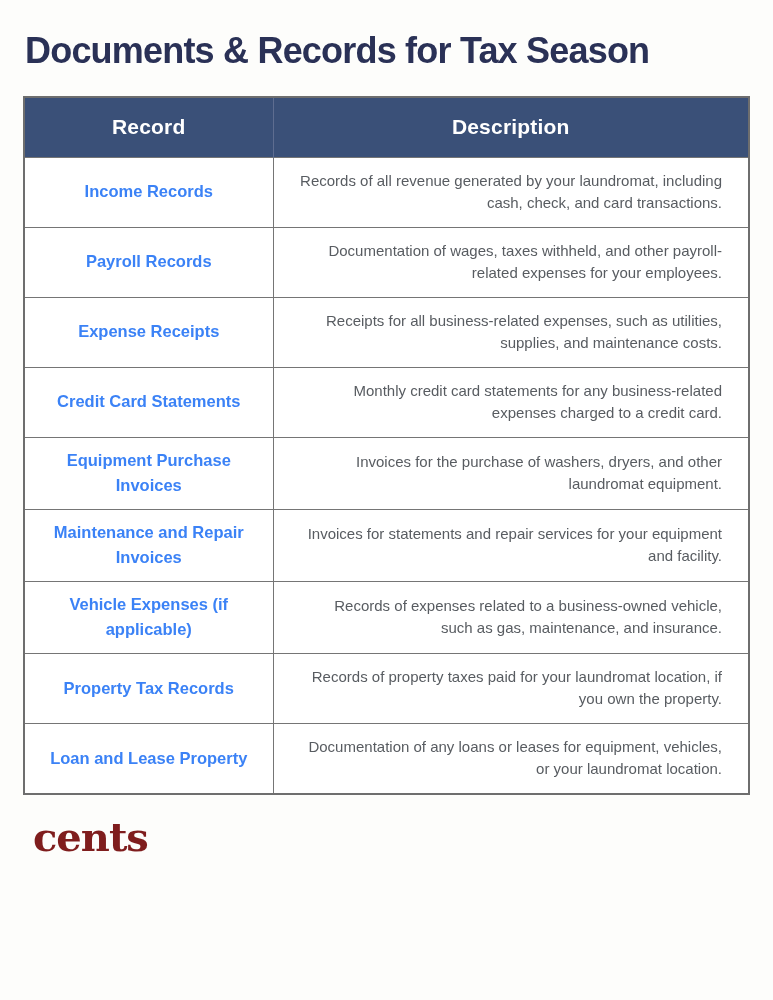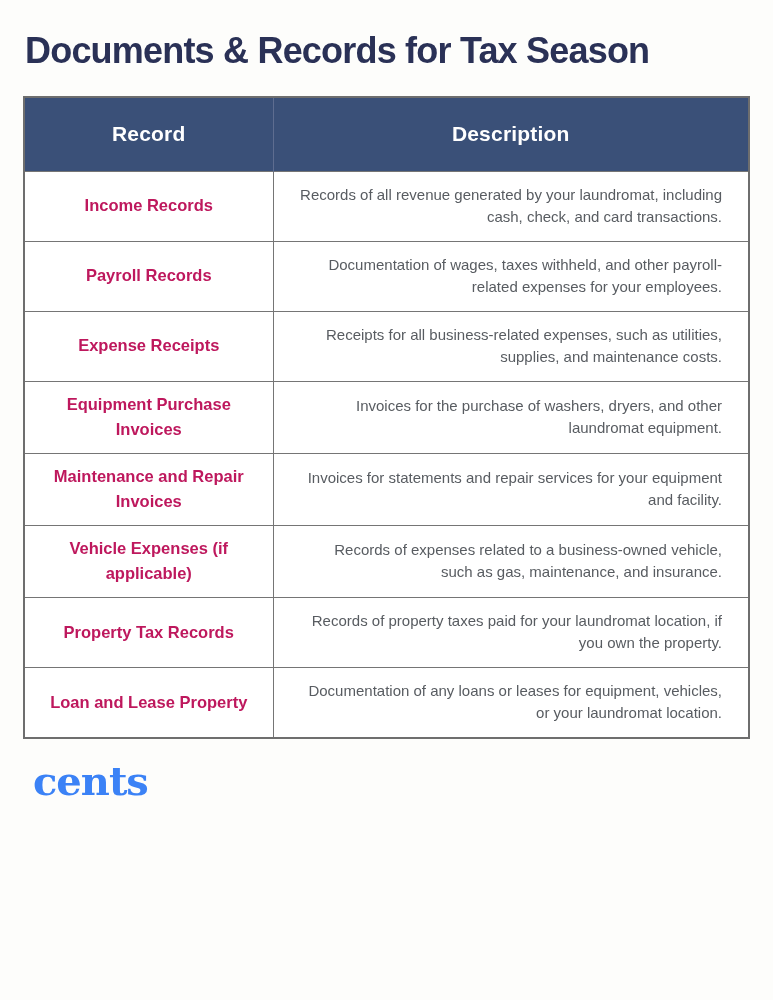--- a/index.html
+++ b/index.html
@@ -29,21 +29,21 @@
     width: 727px;
     border-collapse: collapse;
     border: 2px solid #6E6E6E;
     background: #FFFFFF;
   }
   table.records th {
     background: #3A5078;
     color: #FFFFFF;
     font-size: 21px;
     font-weight: 700;
-    height: 74px;
+    height: 60px;
     text-align: center;
     vertical-align: middle;
     letter-spacing: 0.2px;
   }
   table.records th.col-record {
     width: 249px;
     border-right: 1px solid #5E6D90;
   }
   table.records td {
     border: 1px solid #757575;
@@ -51,38 +51,38 @@
     vertical-align: middle;
     padding: 0;
   }
   td.record-cell { width: 249px; height: 70px; }
   .record-text {
     display: inline-block;
     max-width: 200px;
     font-weight: 700;
     font-size: 16.5px;
     line-height: 1.55;
-    color: #be185d;
+    color: #3b82f6;
     padding: 10px 0;
   }
   .desc-text {
     display: inline-block;
     font-size: 15px;
     line-height: 1.5;
     color: #585C61;
     padding: 12px 26px;
     text-align: right;
   }
   .footer { margin: 18px 0 0 10px; }
   .logo {
     font-family: "DejaVu Serif", serif;
     font-weight: 700;
     font-size: 40px;
     letter-spacing: -1px;
-    color: #3b82f6;
+    color: #7f1d1d;
   }
 </style>
 </head>
 <body>
 
 <div class="page">
 
   <h1 class="title">Documents &amp; Records for Tax Season</h1>
 
   <table class="records">
@@ -114,20 +114,28 @@
   <tr>
     <td class="record-cell">
       <span class="record-text">Expense Receipts</span>
     </td>
     <td class="desc-cell">
       <span class="desc-text">Receipts for all business-related expenses, such as utilities, supplies, and maintenance costs.</span>
     </td>
   </tr>
 
 
+  <tr>
+    <td class="record-cell">
+      <span class="record-text">Credit Card Statements</span>
+    </td>
+    <td class="desc-cell">
+      <span class="desc-text">Monthly credit card statements for any business-related expenses charged to a credit card.</span>
+    </td>
+  </tr>
 
   <tr>
     <td class="record-cell">
       <span class="record-text">Equipment Purchase Invoices</span>
     </td>
     <td class="desc-cell">
       <span class="desc-text">Invoices for the purchase of washers, dryers, and other laundromat equipment.</span>
     </td>
   </tr>
 

